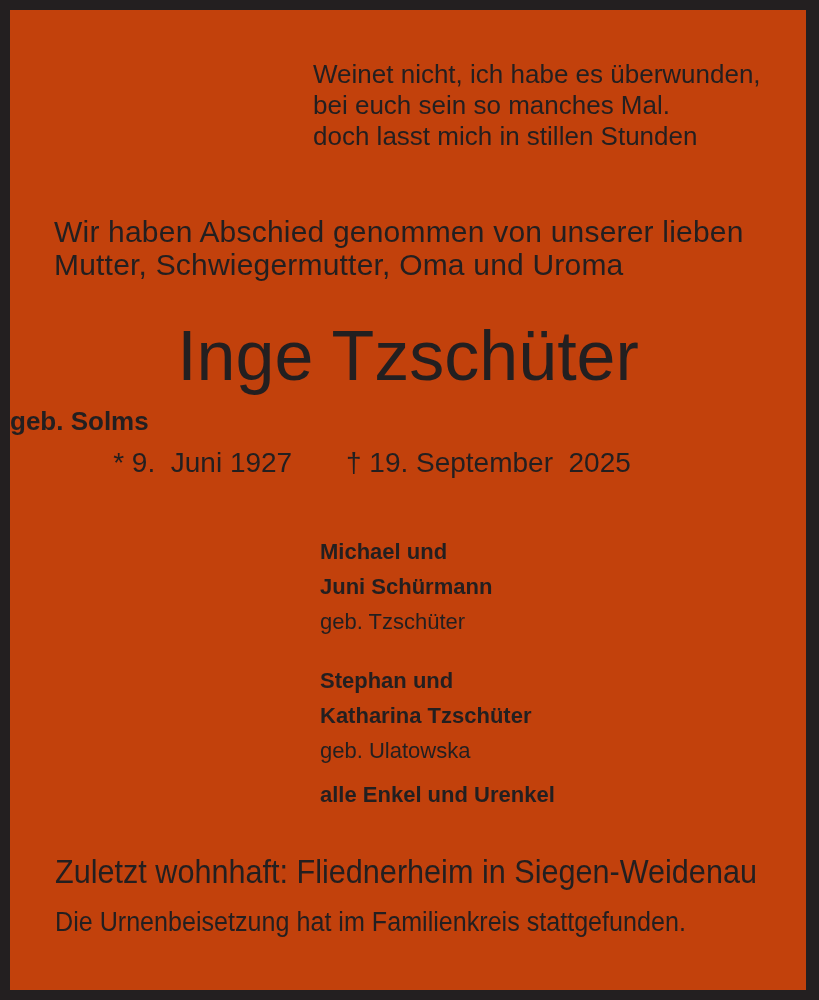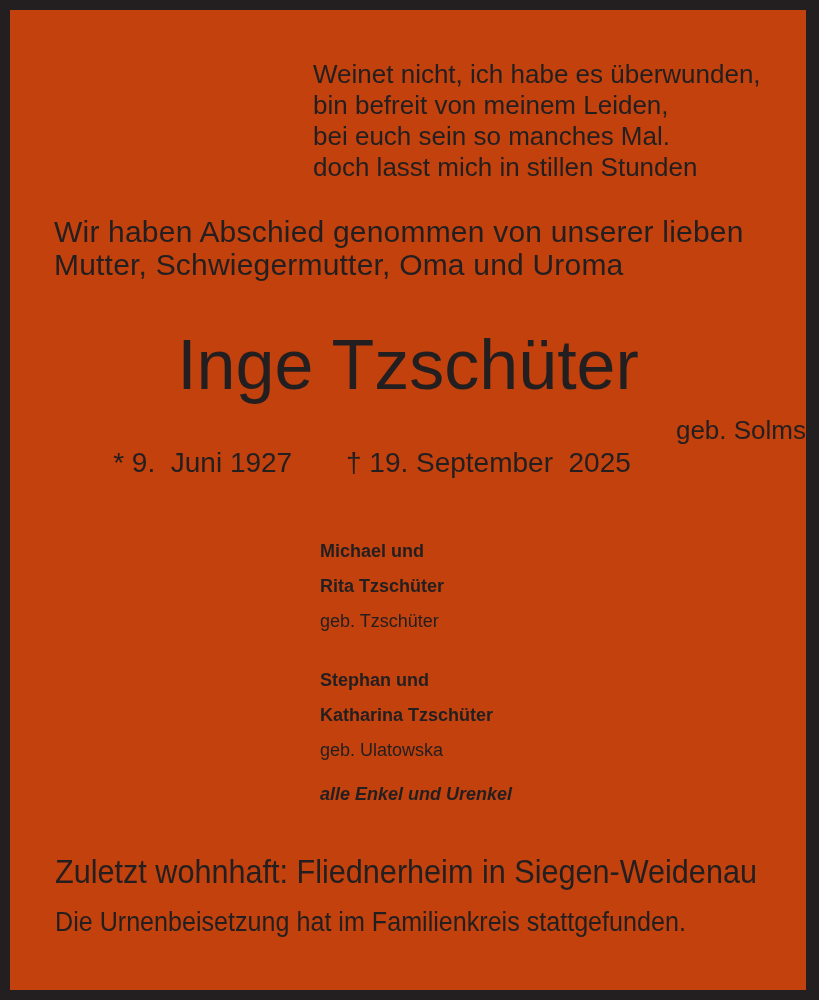--- a/index.html
+++ b/index.html
@@ -37,61 +37,62 @@
     top: 206px;
     font-size: 30px;
     line-height: 32.5px;
     letter-spacing: 0.2px;
     white-space: nowrap;
   }
   .name {
     left: 0;
     right: 0;
     top: 310px;
-    margin: 9px;
+    margin: 0;
     text-align: center;
     font-size: 70px;
     font-weight: normal;
     line-height: 72px;
     white-space: nowrap;
   }
   .maiden {
     left: 0;
     right: 0;
-    top: 405px;
-    text-align: right;
+    top: 396px;
+    text-align: left;
     font-size: 26px;
     line-height: 30px;
+    font-weight: bold;
   }
   .dates {
     left: 0;
     right: 0;
     top: 437px;
     text-align: center;
     font-size: 28px;
     line-height: 32px;
     white-space: nowrap;
   }
   .dates .shift {
     display: inline-block;
     transform: translateX(-36px);
   }
   .dates span.dt { white-space: pre; }
   .dates .death { margin-left: 46px; }
 
   .mourners {
     left: 310px;
     top: 524px;
-    font-size: 18px;
+    font-size: 22px;
     line-height: 35px;
     white-space: nowrap;
   }
   .mourners .group.second { margin-top: 24px; }
   .mourners .bold { font-weight: bold; }
-  .mourners .closing { margin-top: 9px; font-weight: bold; font-style: italic; }
+  .mourners .closing { margin-top: 9px; font-weight: bold; }
 
   .residence {
     left: 45px;
     top: 842px;
     font-size: 34px;
     line-height: 38px;
     white-space: nowrap;
     transform: scaleX(0.90);
     transform-origin: 0 50%;
   }
@@ -105,21 +106,20 @@
     transform-origin: 0 50%;
   }
 </style>
 </head>
 <body>
 
 <div class="page">
 
   <div class="abs poem">
     <div>Weinet nicht, ich habe es überwunden,</div>
-    <div>bin befreit von meinem Leiden,</div>
     <div>bei euch sein so manches Mal.</div>
     <div>doch lasst mich in stillen Stunden</div>
   </div>
 
   <div class="abs intro">
     <div>Wir haben Abschied genommen von unserer lieben</div>
     <div>Mutter, Schwiegermutter, Oma und Uroma</div>
   </div>
 
   <h1 class="abs name">Inge Tzschüter</h1>
@@ -129,21 +129,21 @@
   <div class="abs dates">
     <span class="shift">
       <span class="dt birth">* 9.  Juni 1927</span>
       <span class="dt death">† 19. September  2025</span>
     </span>
   </div>
 
   <div class="abs mourners">
     <div class="group first">
       <div class="bold">Michael und</div>
-      <div class="bold">Rita Tzschüter</div>
+      <div class="bold">Juni Schürmann</div>
       <div class="reg">geb. Tzschüter</div>
     </div>
     <div class="group second">
       <div class="bold">Stephan und</div>
       <div class="bold">Katharina Tzschüter</div>
       <div class="reg">geb. Ulatowska</div>
     </div>
     <div class="closing">alle Enkel und Urenkel</div>
   </div>
 

